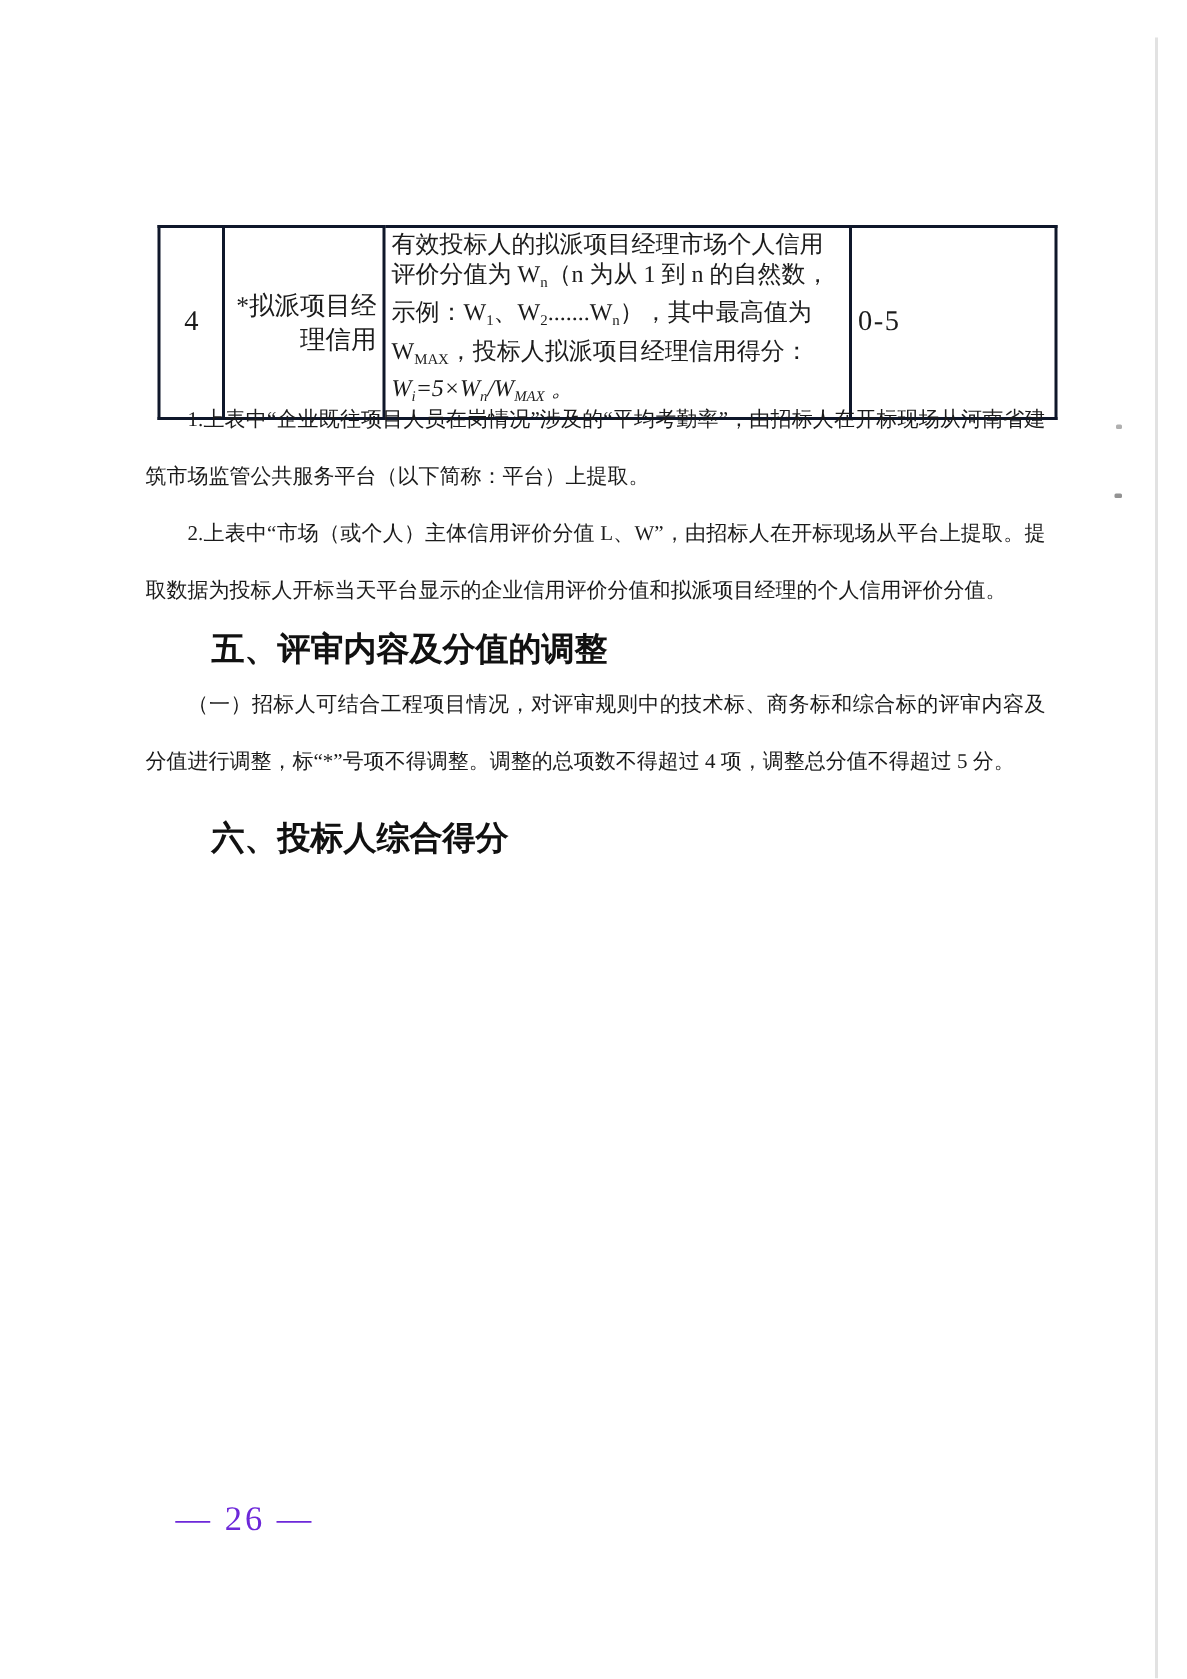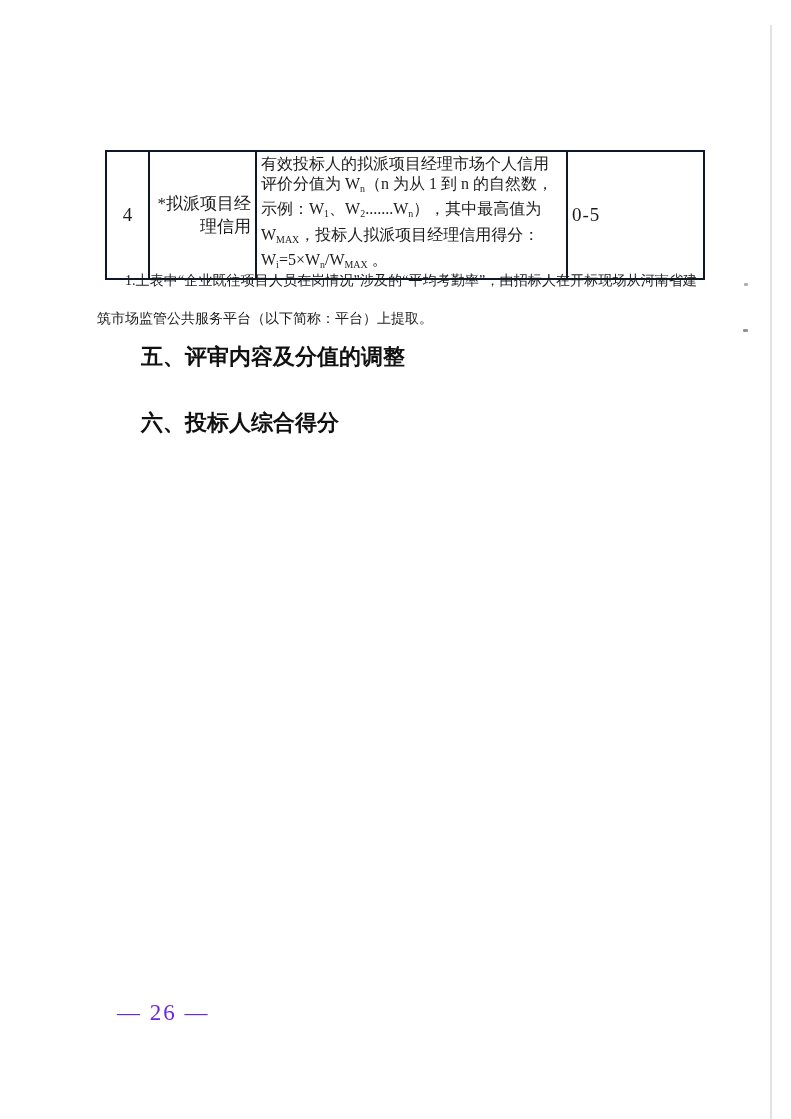--- a/index.html
+++ b/index.html
@@ -53,21 +53,21 @@
   td.c-score {
     width: 137px;
     font-size: 19px;
     letter-spacing: 1px;
   }
   .sub {
     font-size: 0.62em;
     vertical-align: -0.35em;
     letter-spacing: 0;
   }
-  .formula { white-space: nowrap; }
+  .formula { white-space: nowrap; font-style: italic; }
 
   
   .textblock {
     position: absolute;
     left: 97px;
     top: 262px;
     width: 600px;
   }
   p.body {
     margin: 0;
@@ -79,21 +79,21 @@
   }
   h2.sec {
     margin: 0;
     font-family: Liberation Sans, sans-serif;
     font-weight: 700;
     font-size: 22px;
     line-height: 38px;
     text-indent: 2em;
     color: #111;
   }
-  h2.gap { margin-top: 28px; }
+  h2.gap { margin-top: 12px; }
 
   
   .footer {
     position: absolute;
     left: 117px;
     top: 1000px;
     font-size: 23px;
     color: #6d28d9;
     letter-spacing: 2px;
   }
@@ -125,22 +125,24 @@
         <div class="formula"><span>W</span><span class="sub">i</span><span>=5×W</span><span class="sub">n</span><span>/W</span><span class="sub">MAX</span><span> 。</span>
         </div>
       </td>
       <td class="c-score">0-5</td>
     </tr>
   </tbody>
     </table>
 
   <div class="textblock">
     <p class="body">1.上表中“企业既往项目人员在岗情况”涉及的“平均考勤率”，由招标人在开标现场从河南省建筑市场监管公共服务平台（以下简称：平台）上提取。</p>
+    <p class="body">2.上表中“市场（或个人）主体信用评价分值 L、W”，由招标人在开标现场从平台上提取。提取数据为投标人开标当天平台显示的企业信用评价分值和拟派项目经理的个人信用评价分值。</p>
 
     <h2 class="sec">五、评审内容及分值的调整</h2>
+    <p class="body">（一）招标人可结合工程项目情况，对评审规则中的技术标、商务标和综合标的评审内容及分值进行调整，标“*”号项不得调整。调整的总项数不得超过 4 项，调整总分值不得超过 5 分。</p>
 
     <h2 class="sec gap">六、投标人综合得分</h2>
   </div>
 
   <div class="footer">— 26 —</div>
 
   <div class="edge-line"></div>
   <div class="speck speck-1"></div>
   <div class="speck speck-2"></div>
 </div>

